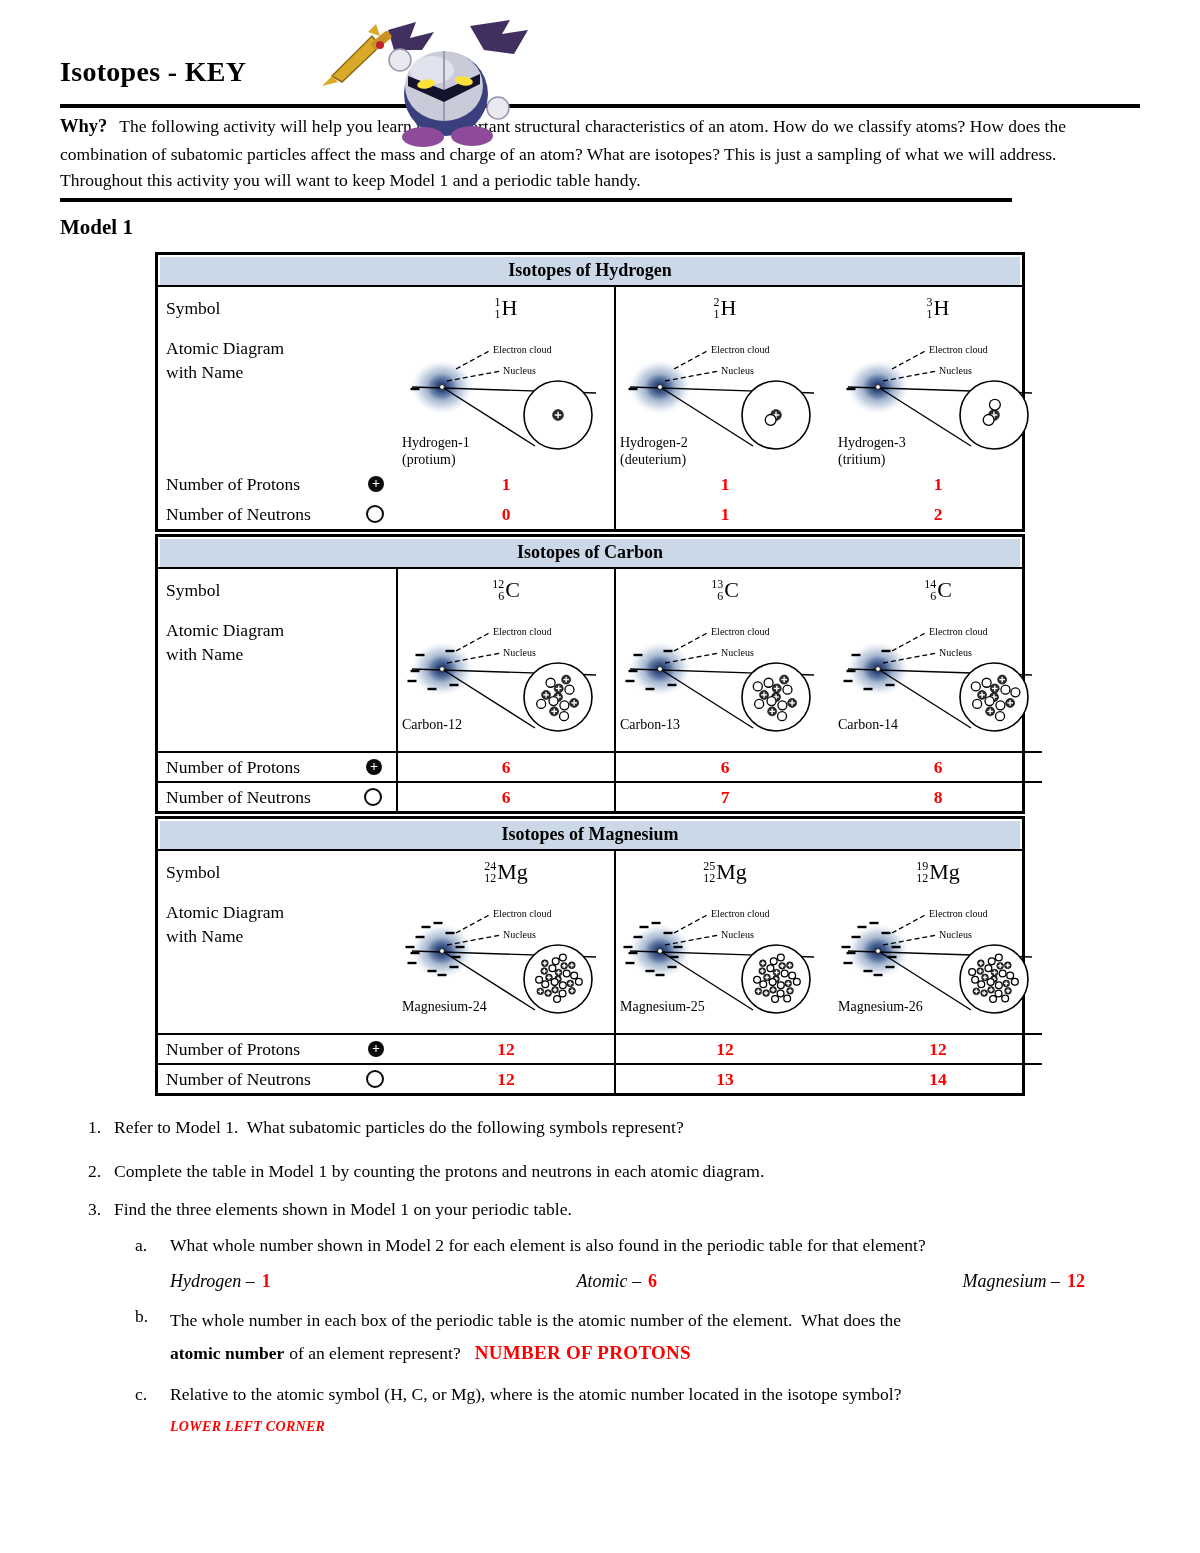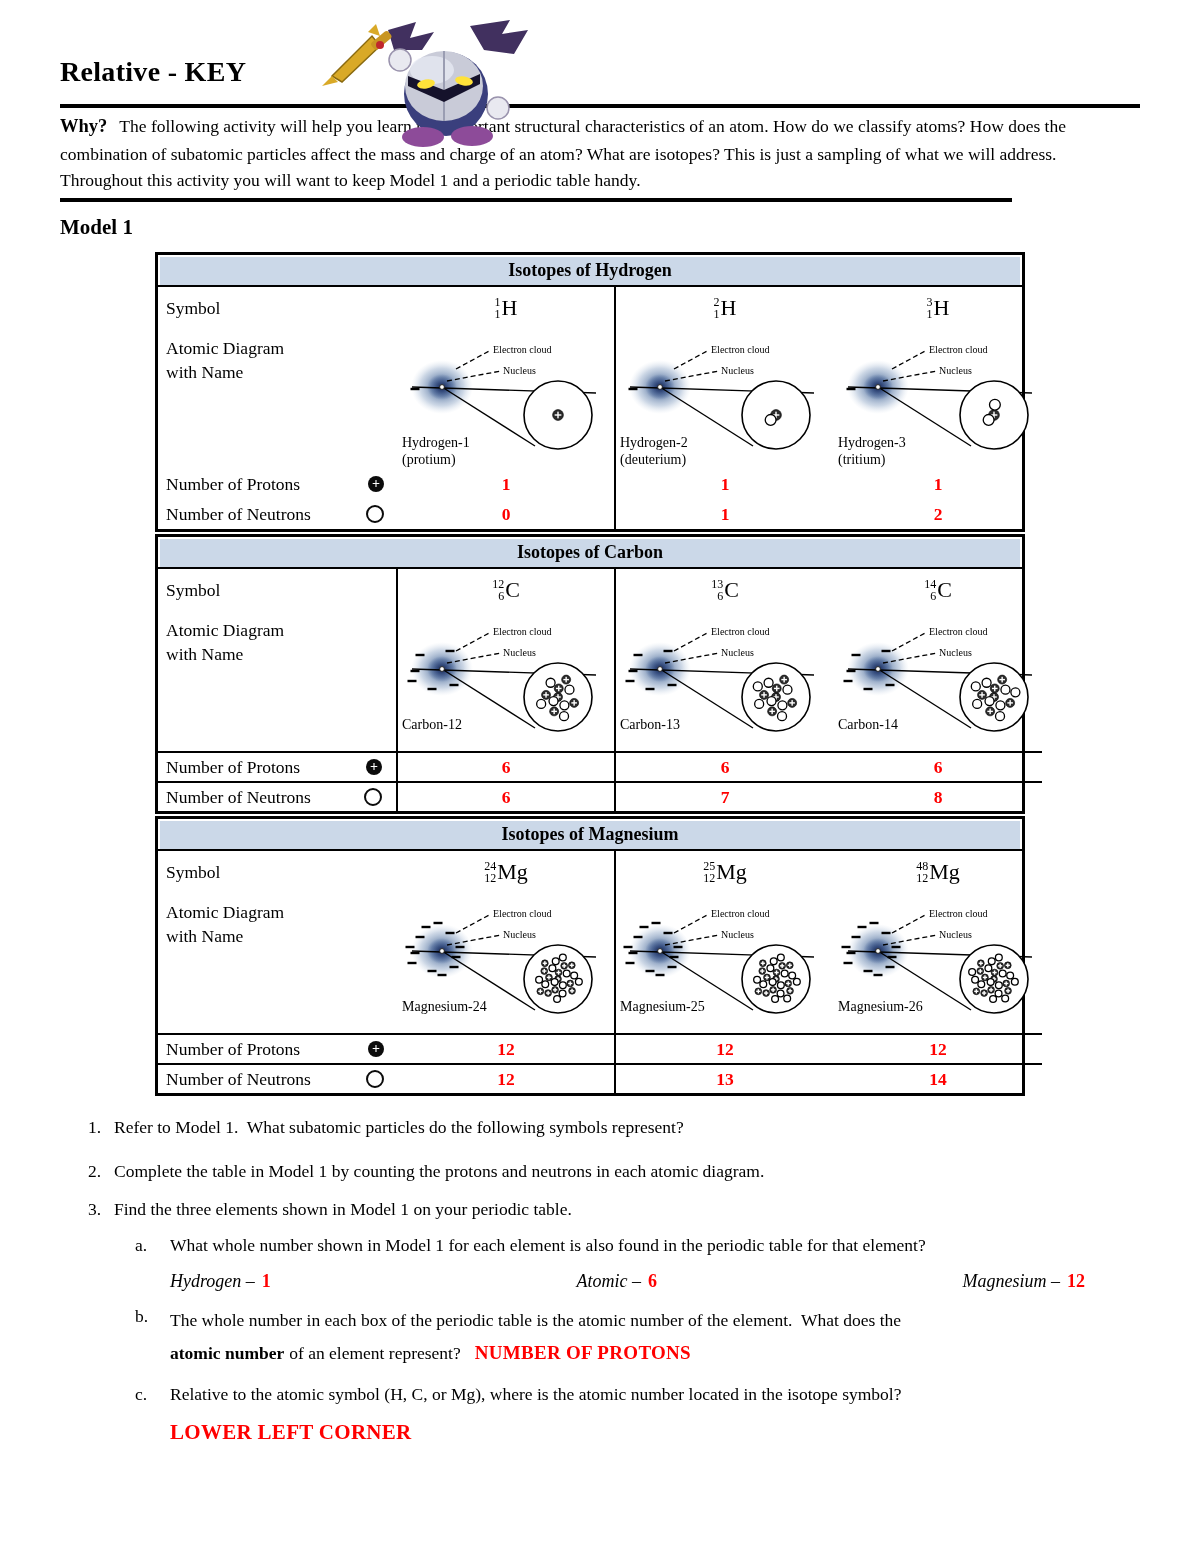--- a/index.html
+++ b/index.html
@@ -59,21 +59,21 @@
   .icon-open-circle{width:18px;height:18px;border-radius:50%;border:2.5px solid #000;background:#fff;}
   .sub{margin-left:75px;margin-top:13px;}
   .sub .q-num{width:35px;margin-left:0;}
   .suba-answers{display:flex;justify-content:space-between;padding-left:110px;padding-right:55px;margin-top:13px;font-size:18px;}
   .suba-item i{font-style:italic;}
   .suba-val{color:#ff0000;font-weight:bold;font-style:normal;margin-left:7px;}
   .subb .q-text{line-height:1.8;}
   .subb .q-text b{margin-right:5px;}
   .red-answer{color:#ff0000;font-weight:bold;font-size:19px;letter-spacing:.3px;}
   .inline-ans{margin-left:14px;}
-  .c-ans{margin-top:11px;font-size:21px;}
+  .c-ans{margin-top:11px;font-size:14px;font-style:italic;}
 </style>
 </head>
 <body>
 
 <svg width="0" height="0" style="position:absolute" aria-hidden="true">
   <defs>
     <radialGradient id="cloudGrad" cx="50%" cy="50%" r="50%">
       <stop offset="0%" stop-color="#30508f" stop-opacity="0.95"></stop>
       <stop offset="35%" stop-color="#52719f" stop-opacity="0.75"></stop>
       <stop offset="70%" stop-color="#8ea6c6" stop-opacity="0.45"></stop>
@@ -102,21 +102,21 @@
     <ellipse cx="154" cy="116" rx="21" ry="10" fill="#8d4b99"></ellipse>
     <ellipse cx="126" cy="66" rx="39" ry="35" fill="#c9cbd8"></ellipse>
     <ellipse cx="114" cy="50" rx="22" ry="14" fill="#e6e8f2" opacity="0.8"></ellipse>
     <path d="M126,31 L126,101" stroke="#9a9db2" stroke-width="2"></path>
     <path d="M90,56 L126,70 L162,54 L162,64 L126,82 L90,66 Z" fill="#15122b"></path>
     <ellipse cx="108" cy="64" rx="9" ry="4.5" fill="#ffe23a" transform="rotate(-10 108 64)"></ellipse>
     <ellipse cx="146" cy="61" rx="9" ry="4.5" fill="#ffe23a" transform="rotate(10 146 61)"></ellipse>
     <circle cx="180" cy="88" r="11" fill="#e9e9f0" stroke="#9a93ad" stroke-width="1.5"></circle>
   </svg>
 
-  <div class="doc-title"><span>Relative -</span> <span class="title-key">KEY</span></div>
+  <div class="doc-title"><span>Isotopes -</span> <span class="title-key">KEY</span></div>
   <div class="rule-1"></div>
 
   <div class="why"><b>Why?</b><span>The following activity will help you learn the important structural characteristics of an atom. How do we classify atoms? How does the combination of subatomic particles affect the mass and charge of an atom? What are isotopes? This is just a sampling of what we will address. Throughout this activity you will want to keep Model 1 and a periodic table handy.</span></div>
   <div class="rule-2"></div>
 
   <div class="model-heading">Model 1</div>
 
   <div class="tables">
 
     <div class="model-table">
@@ -442,21 +442,21 @@
               <span class="nums">
                 <span>25</span>
                 <span>12</span>
               </span>
               <span class="elem">Mg</span>
             </span>
           </div>
         <div class="cell sym r0 c3">
             <span class="nuclide">
               <span class="nums">
-                <span>48</span>
+                <span>19</span>
                 <span>12</span>
               </span>
               <span class="elem">Mg</span>
             </span>
           </div>
 
         <div class="cell lab r1 c0 diag-lab">
             <span>Atomic Diagram</span>
             <span>with Name</span>
           </div>
@@ -712,21 +712,21 @@
     <span class="q-text">Complete the table in Model 1 by counting the protons and neutrons in each atomic diagram.</span>
   </div>
 
   <div class="q q3">
     <span class="q-num">3.</span>
     <span class="q-text">Find the three elements shown in Model 1 on your periodic table.</span>
   </div>
 
   <div class="q sub">
     <span class="q-num">a.</span>
-    <span class="q-text">What whole number shown in Model 1 for each element is also found in the periodic table for that element?</span>
+    <span class="q-text">What whole number shown in Model 2 for each element is also found in the periodic table for that element?</span>
   </div>
   <div class="suba-answers">
     <span class="suba-item"><i>Hydrogen –</i><span class="suba-val">1</span></span>
     <span class="suba-item"><i>Atomic –</i><span class="suba-val">6</span></span>
     <span class="suba-item"><i>Magnesium –</i><span class="suba-val">12</span></span>
   </div>
 
   <div class="q sub subb">
     <span class="q-num">b.</span>
     <span class="q-text"><span>The whole number in each box of the periodic table is the atomic number of the element.  What does the</span><br><b>atomic number</b><span>of an element represent?</span><span class="red-answer inline-ans">NUMBER OF PROTONS</span></span>

